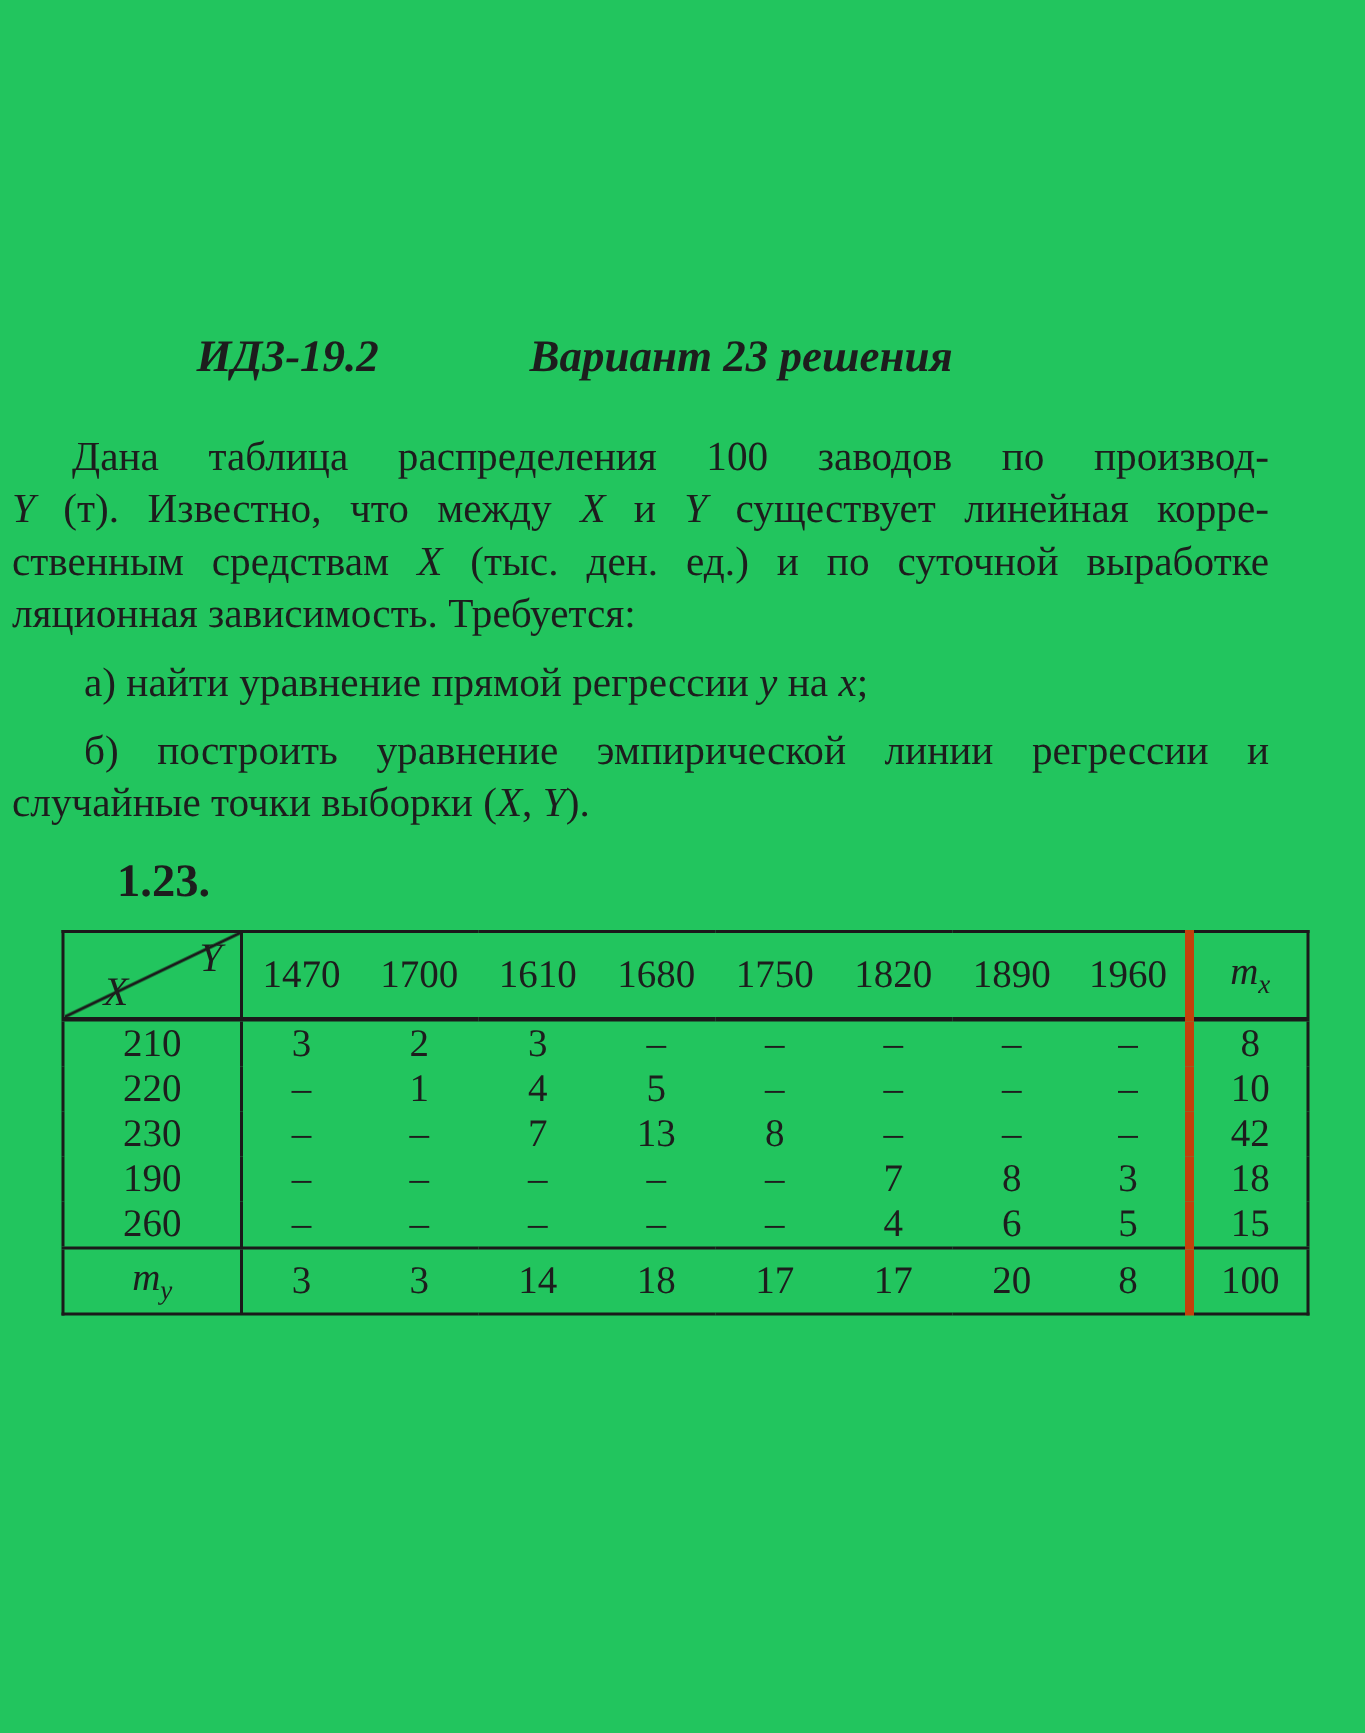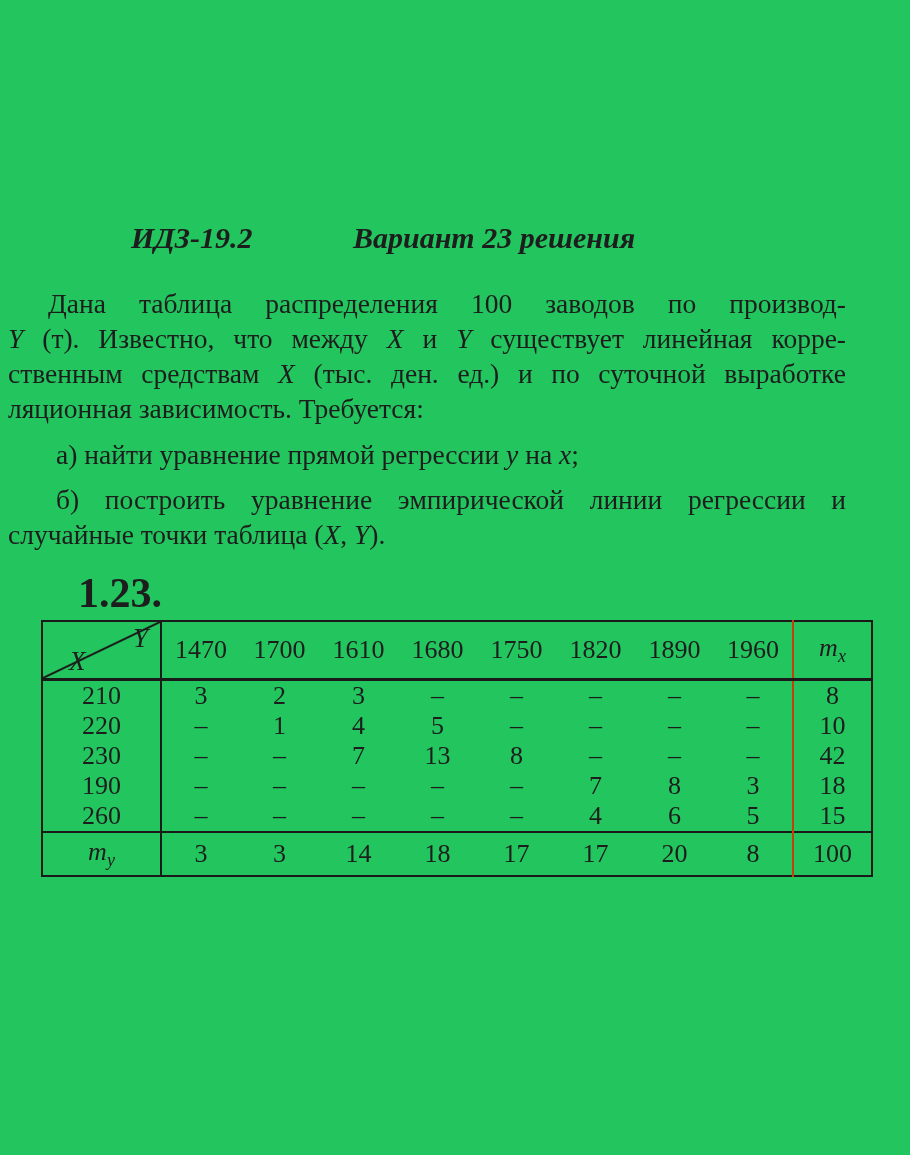--- a/index.html
+++ b/index.html
@@ -39,21 +39,21 @@
   .tline { white-space: normal; }
   .tline.just { text-align: justify; text-align-last: justify; }
   .tline i { font-style: italic; }
 
   
   #table-label {
     position: absolute;
     left: 78px;
     top: 569px;
     font-weight: bold;
-    font-size: 42px;
+    font-size: 31px;
   }
 
   
   #freq-table {
     position: absolute;
     left: 41px;
     top: 620px;
     width: 830px;
     border-collapse: collapse;
     table-layout: fixed;
@@ -71,21 +71,21 @@
   #freq-table thead th {
     height: 56px;
     border-bottom: 3px solid #1a1a1a;
   }
   #freq-table tbody td { height: 30px; }
   #freq-table tfoot td {
     height: 42px;
     border-top: 2px solid #1a1a1a;
   }
   .first-col { border-right: 2px solid #1a1a1a; }
-  .mx-col    { border-left: 2px solid #c2410c; }
+  .mx-col    { border-left: 6px solid #c2410c; }
 
   .corner {
     position: relative;
     background: linear-gradient(to bottom right,
        transparent calc(50% - 1.6px),
        #1a1a1a calc(50% - 0.4px),
        #1a1a1a calc(50% + 0.4px),
        transparent calc(50% + 1.6px));
   }
   .corner .cvar {
@@ -114,21 +114,21 @@
       <div class="tline just"><span>ственным средствам </span><i>X</i><span> (тыс. ден. ед.) и по суточной выработке</span></div>
       <div class="tline"><span>ляционная зависимость. Требуется:</span></div>
     </div>
 
   <div id="item-a" class="textblock">
       <div class="tline" style="text-indent: 48px;"><span>а) найти уравнение прямой регрессии </span><i>y</i><span> на </span><i>x</i><span>;</span></div>
     </div>
 
   <div id="item-b" class="textblock">
       <div class="tline just" style="text-indent: 48px;"><span>б) построить уравнение эмпирической линии регрессии и</span></div>
-      <div class="tline"><span>случайные точки таблица (</span><i>X</i><span>, </span><i>Y</i><span>).</span></div>
+      <div class="tline"><span>случайные точки выборки (</span><i>X</i><span>, </span><i>Y</i><span>).</span></div>
     </div>
 
   <div id="table-label">1.23.</div>
 
   <table id="freq-table">
     <colgroup>
         <col style="width: 119px;">
         <col style="width: 79px;">
         <col style="width: 79px;">
         <col style="width: 79px;">

